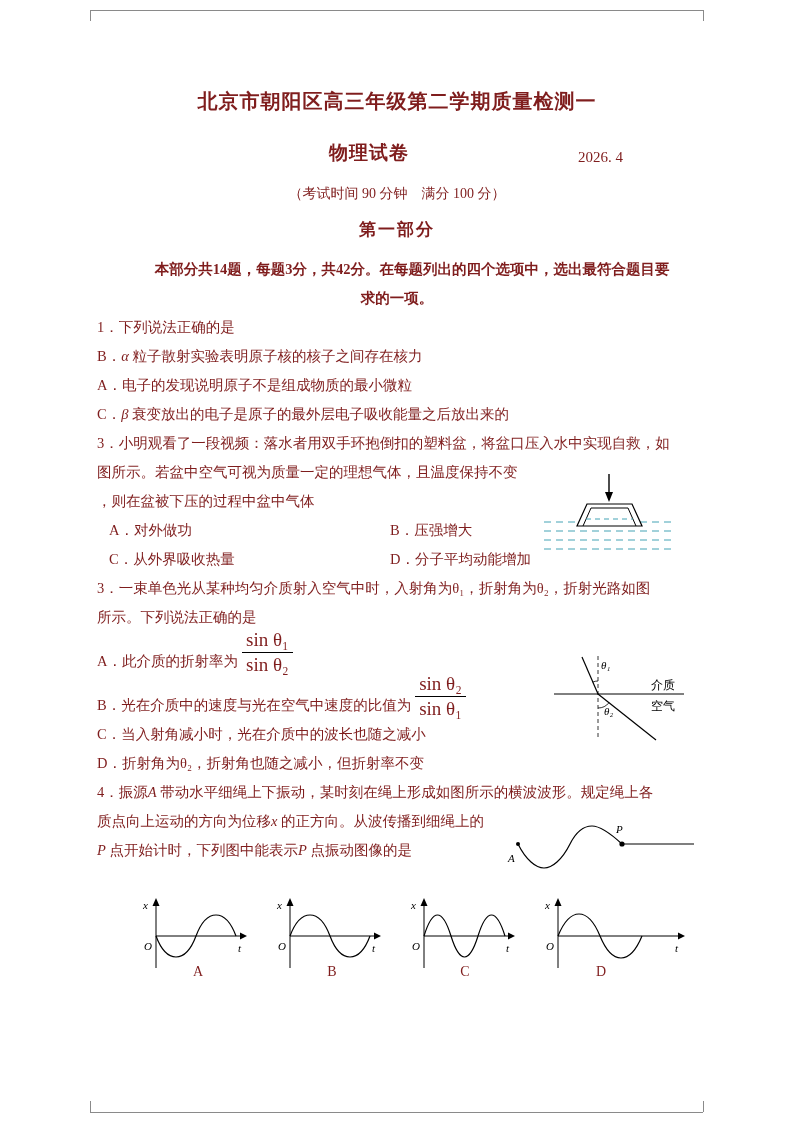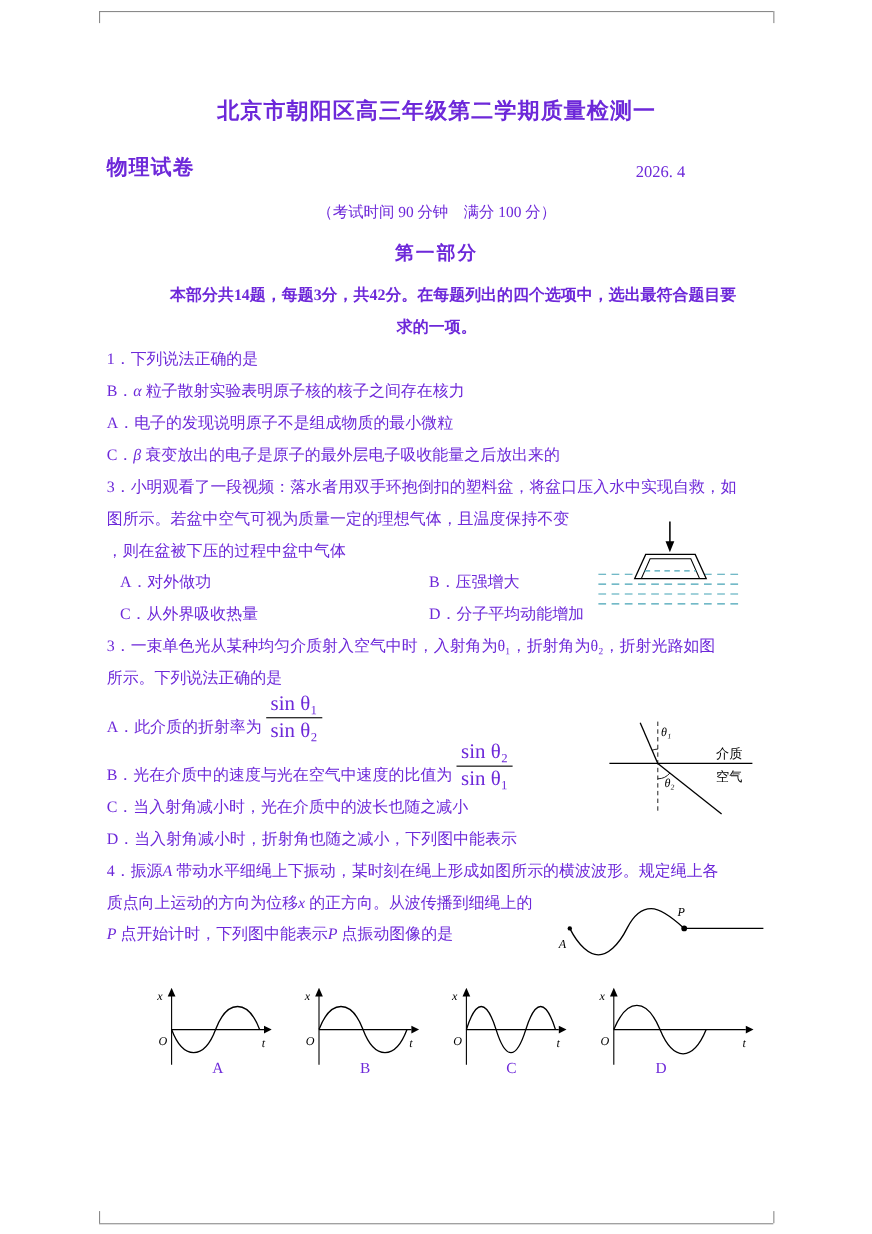--- a/index.html
+++ b/index.html
@@ -1,23 +1,23 @@
 <!DOCTYPE html>
 <html><head>
 <meta charset="utf-8">
 <style>
   html, body { margin:0; padding:0; background:#ffffff; }
   .page {
     position:relative; width:793px; height:1122px; background:#ffffff;
-    font-family:"Liberation Serif","DejaVu Serif",serif; color:#6d28d9; overflow:hidden;
+    font-family:"Liberation Serif","DejaVu Serif",serif; color:#7f1d1d; overflow:hidden;
   }
   .mark { position:absolute; background:#8a8a8a; }
   .content { position:absolute; left:97px; top:88px; width:600px; }
   .title { font-size:20px; font-weight:bold; text-align:center; line-height:26px; letter-spacing:1px; }
-  .subject-row { position:relative; margin-top:26px; line-height:26px; text-align:left; padding-right:56px; }
+  .subject-row { position:relative; margin-top:26px; line-height:26px; text-align:center; padding-right:56px; }
   .subject { font-size:19px; font-weight:bold; letter-spacing:1px; }
   .date { position:absolute; left:481px; top:4px; font-size:15px; font-weight:normal; letter-spacing:0; }
   .info { margin-top:16px; font-size:14px; line-height:22px; text-align:center; }
   .part { margin-top:12px; font-size:17px; font-weight:bold; text-align:center; line-height:26px; letter-spacing:2px; }
   p { margin:0; font-size:14.5px; line-height:29px; }
   .instr { font-weight:bold;text-align:center; }
   .instr.first { margin-top:12px; text-indent:30px; }
   .q2opts { padding-left:12px; }
   .col1 { display:inline-block; width:281px; }
   .frac-row { display:flex; align-items:flex-end; height:44px; }
@@ -77,21 +77,21 @@
         </span>
     </p>
     <p class="frac-row">
       <span>B．光在介质中的速度与光在空气中速度的比值为</span>
       <span class="frac">
           <span class="num">sin θ₂</span>
           <span class="den">sin θ₁</span>
         </span>
     </p>
     <p>C．当入射角减小时，光在介质中的波长也随之减小</p>
-    <p>D．当入射角减小时，折射角也随之减小，下列图中能表示</p>
+    <p>D．折射角为θ₂，折射角也随之减小，但折射率不变</p>
 
     <p><span>4．振源</span><span class="it">A</span><span> 带动水平细绳上下振动，某时刻在绳上形成如图所示的横波波形。规定绳上各</span></p>
     <p><span>质点向上运动的方向为位移</span><span class="it">x</span><span> 的正方向。从波传播到细绳上的</span></p>
     <p><span class="it">P</span><span> 点开始计时，下列图中能表示</span><span class="it">P</span><span> 点振动图像的是</span></p>
   </div>
 
   <svg class="fig" style="left:542px;top:472px;" width="135" height="80" viewBox="0 0 135 80">
     <g stroke="#45a3b5" stroke-width="1" stroke-dasharray="7 5">
       <line x1="2" y1="50" x2="133" y2="50"></line>
       <line x1="2" y1="59" x2="133" y2="59"></line>

